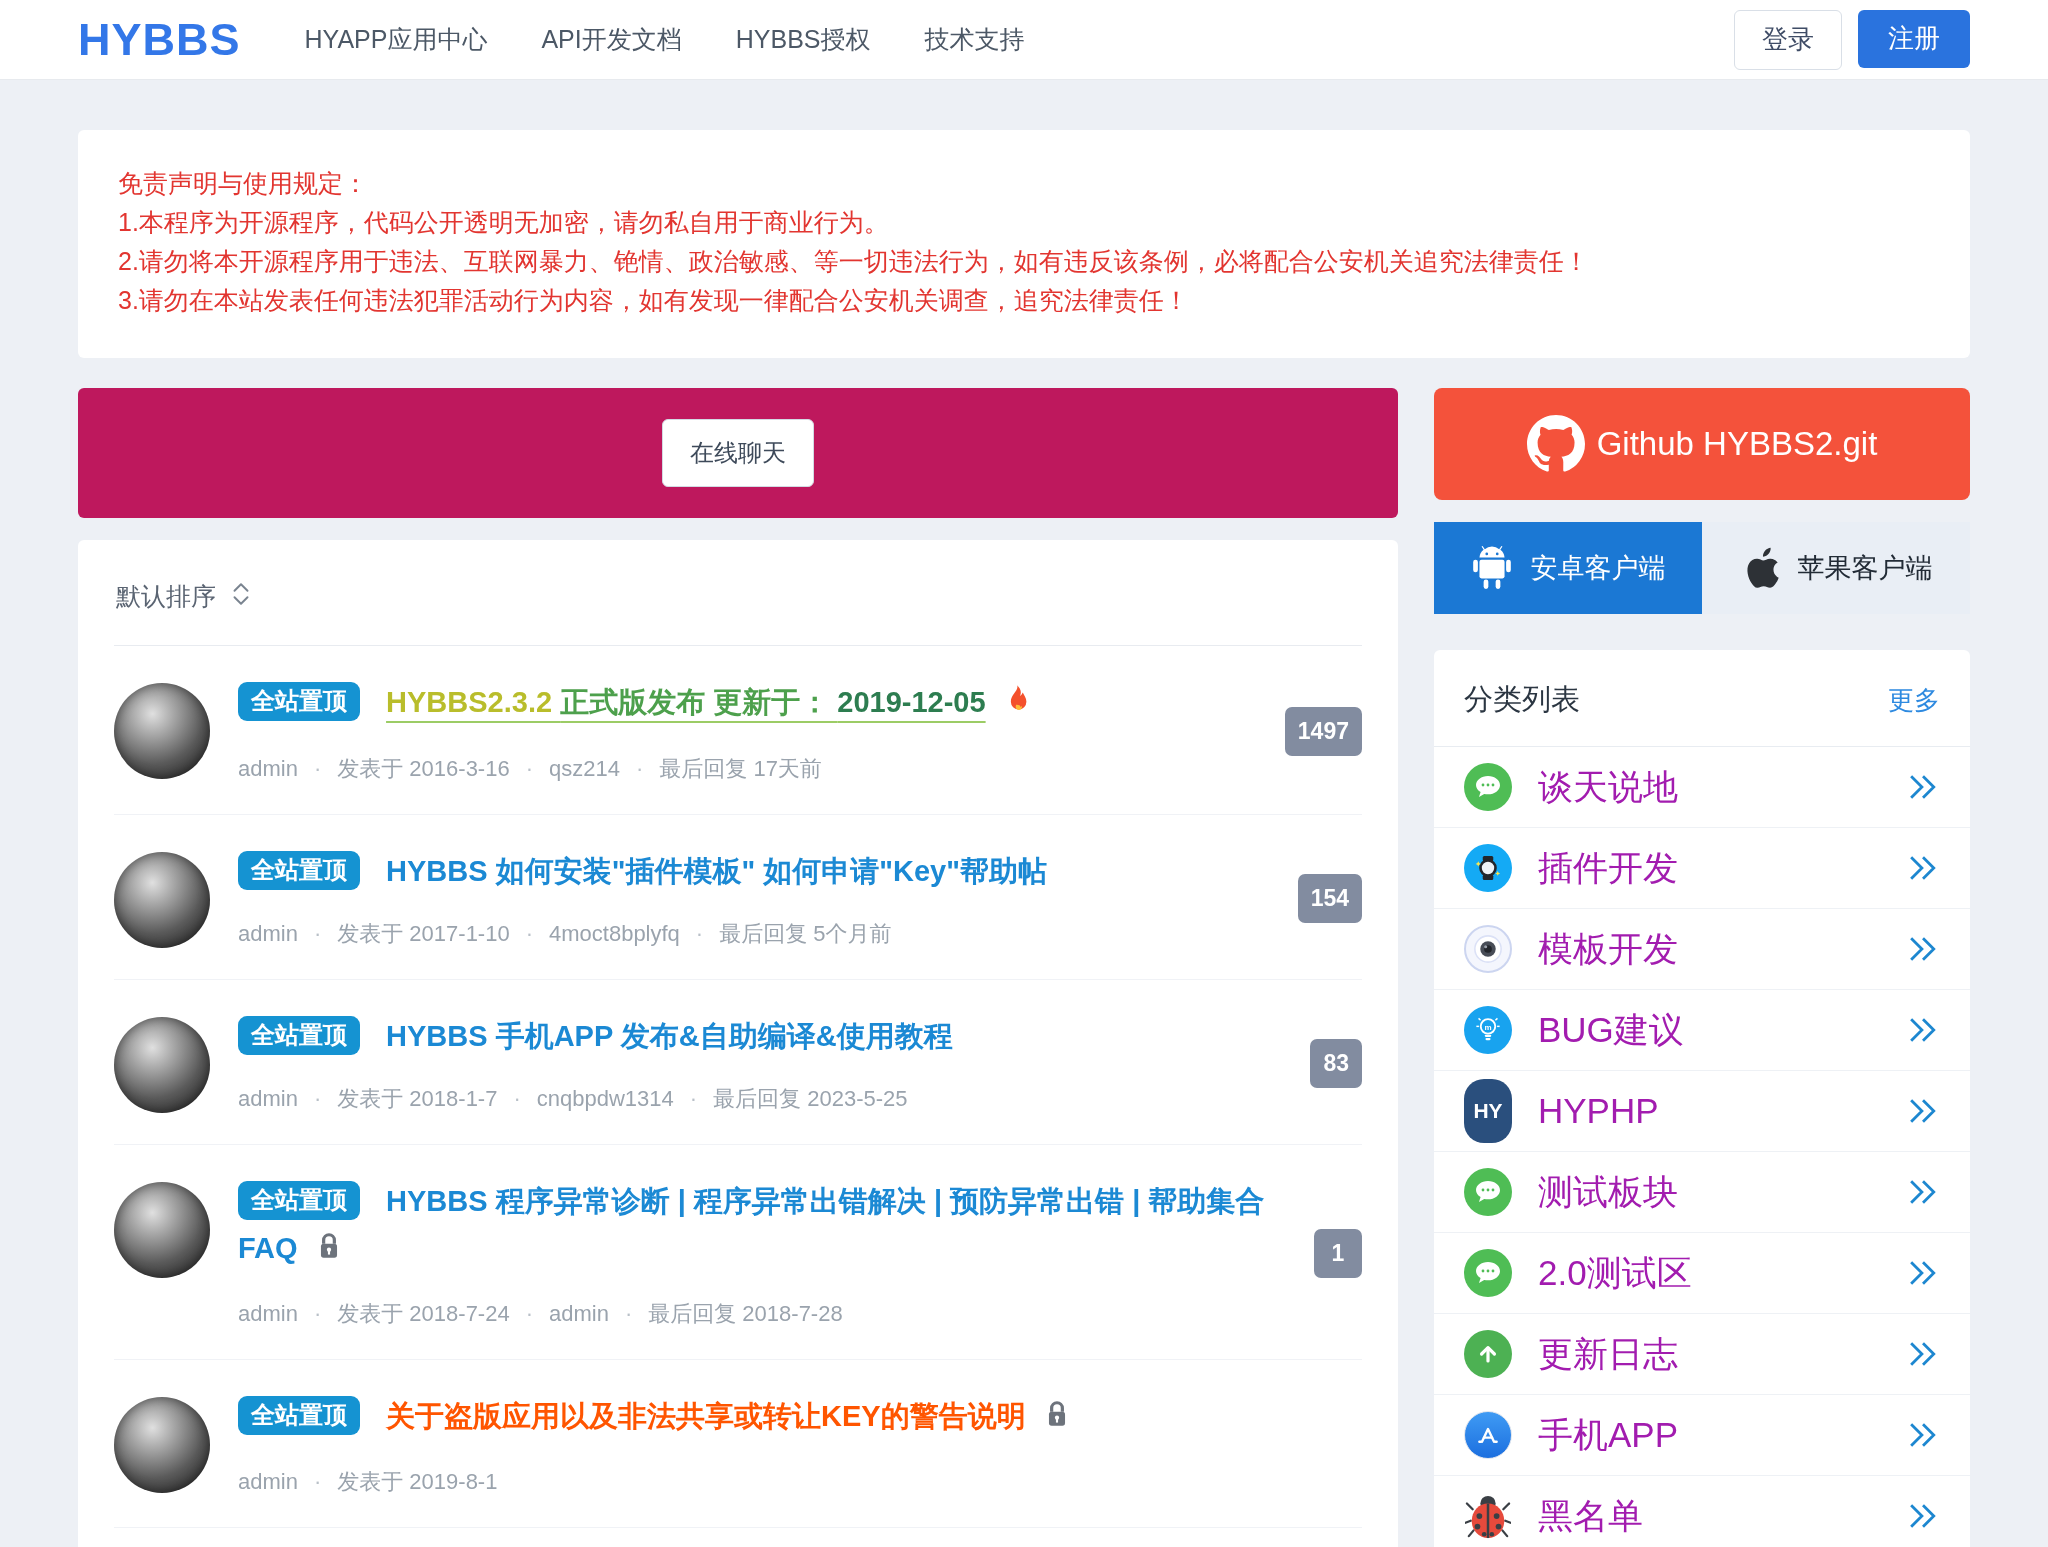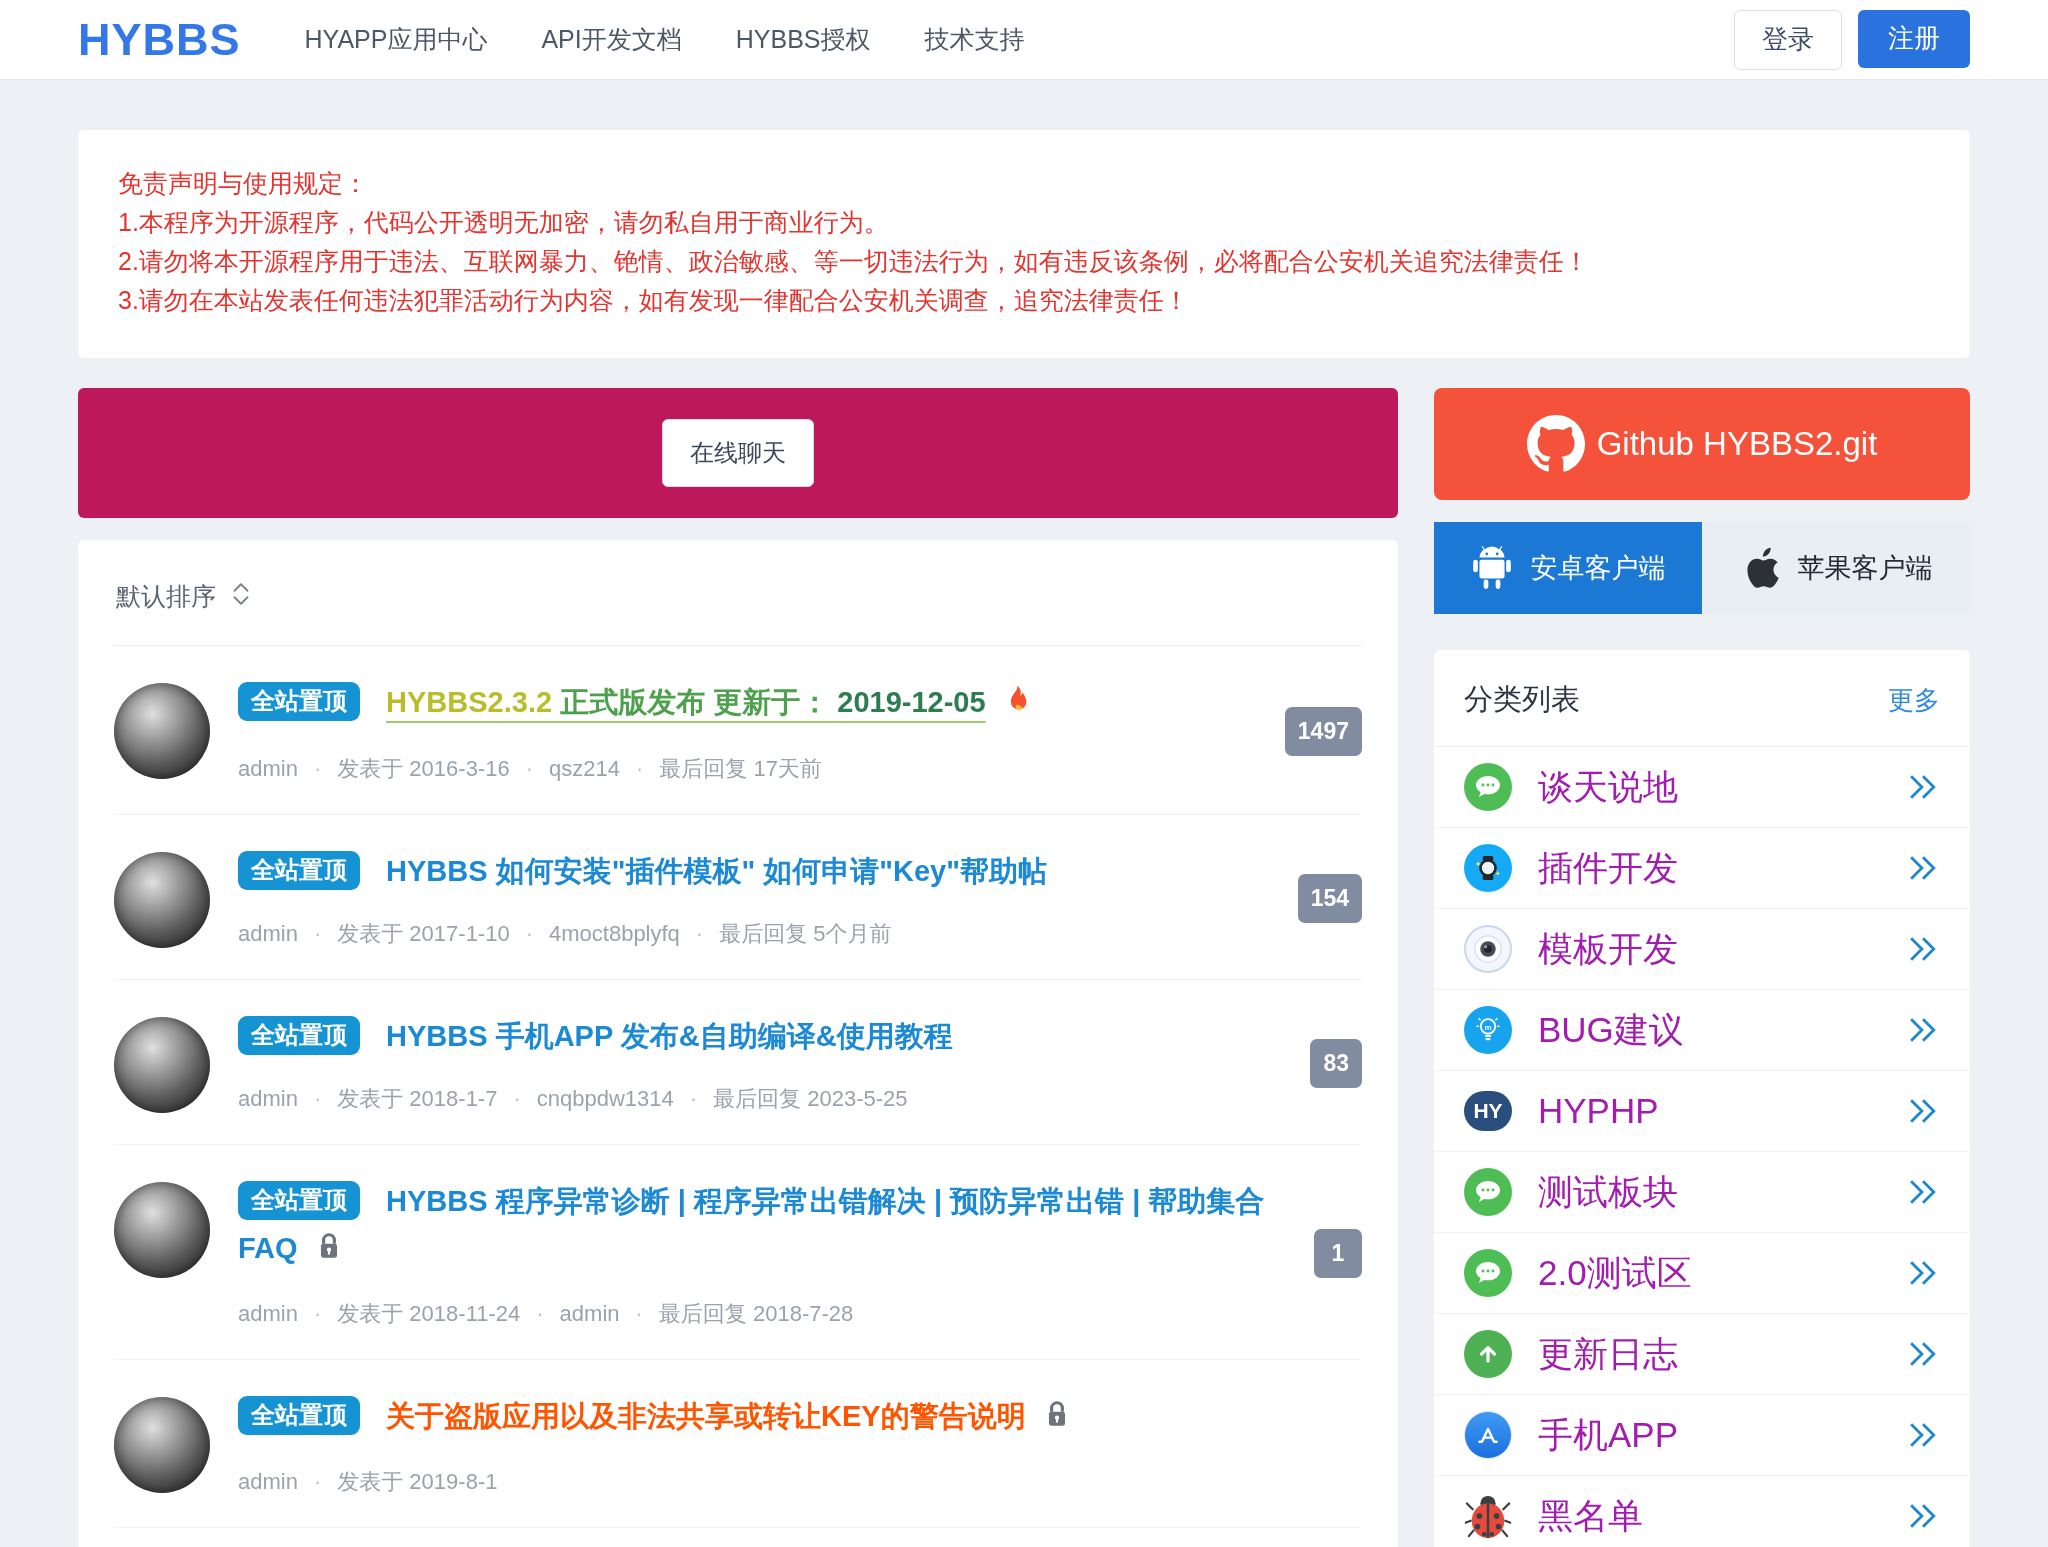--- a/index.html
+++ b/index.html
@@ -103,21 +103,21 @@
   .cat-row{display:flex;align-items:center;height:80px;padding:0 30px;border-bottom:1px solid #eef1f5;cursor:pointer;}
   .cat-row:last-child{border-bottom:none;}
   .cat-icon{width:48px;height:48px;flex:none;display:flex;align-items:center;justify-content:center;}
   .icon-circle{width:48px;height:48px;border-radius:50%;display:flex;align-items:center;justify-content:center;}
   .bg-green{background:#4fbd55;}
   .bg-skyblue{background:#14aaf5;}
   .bg-blue{background:#18a3ef;}
   .bg-dgreen{background:#4db153;}
   .bg-lens{background:#f4f6fd;border:2px solid #ccd5f0;box-sizing:border-box;}
   .hy-sq{
-    width:48px;height:40px;border-radius:20px;background:#2a4f7d;color:#fff;
+    width:48px;height:64px;border-radius:20px;background:#2a4f7d;color:#fff;
     display:flex;align-items:center;justify-content:center;font-size:21px;font-weight:bold;letter-spacing:0;
   }
   .cat-label{margin-left:26px;font-size:35px;color:#a21caf;}
   .cat-chev{margin-left:auto;display:flex;align-items:center;}
 </style>
 </head>
 <body>
 
 <div class="navbar">
   <div class="logo">HYBBS</div>
@@ -226,21 +226,21 @@
               <svg width="26" height="30" viewBox="0 0 24 28">
                 <path d="M7 12V8.5a5 5 0 0110 0V12" stroke="#6d737c" stroke-width="3" fill="none"></path>
                 <rect x="4.5" y="12" width="15" height="13" rx="2.5" fill="#6d737c"></rect>
                 <circle cx="12" cy="17.5" r="2" fill="#fff"></circle>
                 <rect x="11" y="18" width="2" height="4" fill="#fff"></rect>
               </svg>
             </span>
           </div>
           <div class="meta">
             <span>admin</span>
-            <span>发表于 2018-11-24</span>
+            <span>发表于 2018-7-24</span>
             <span>admin</span>
             <span>最后回复 2018-7-28</span>
           </div>
         </div>
         <div class="count-badge">1</div>
       </div>
 
       <div class="thread-row">
         <div class="avatar"></div>
         <div class="t-content">

